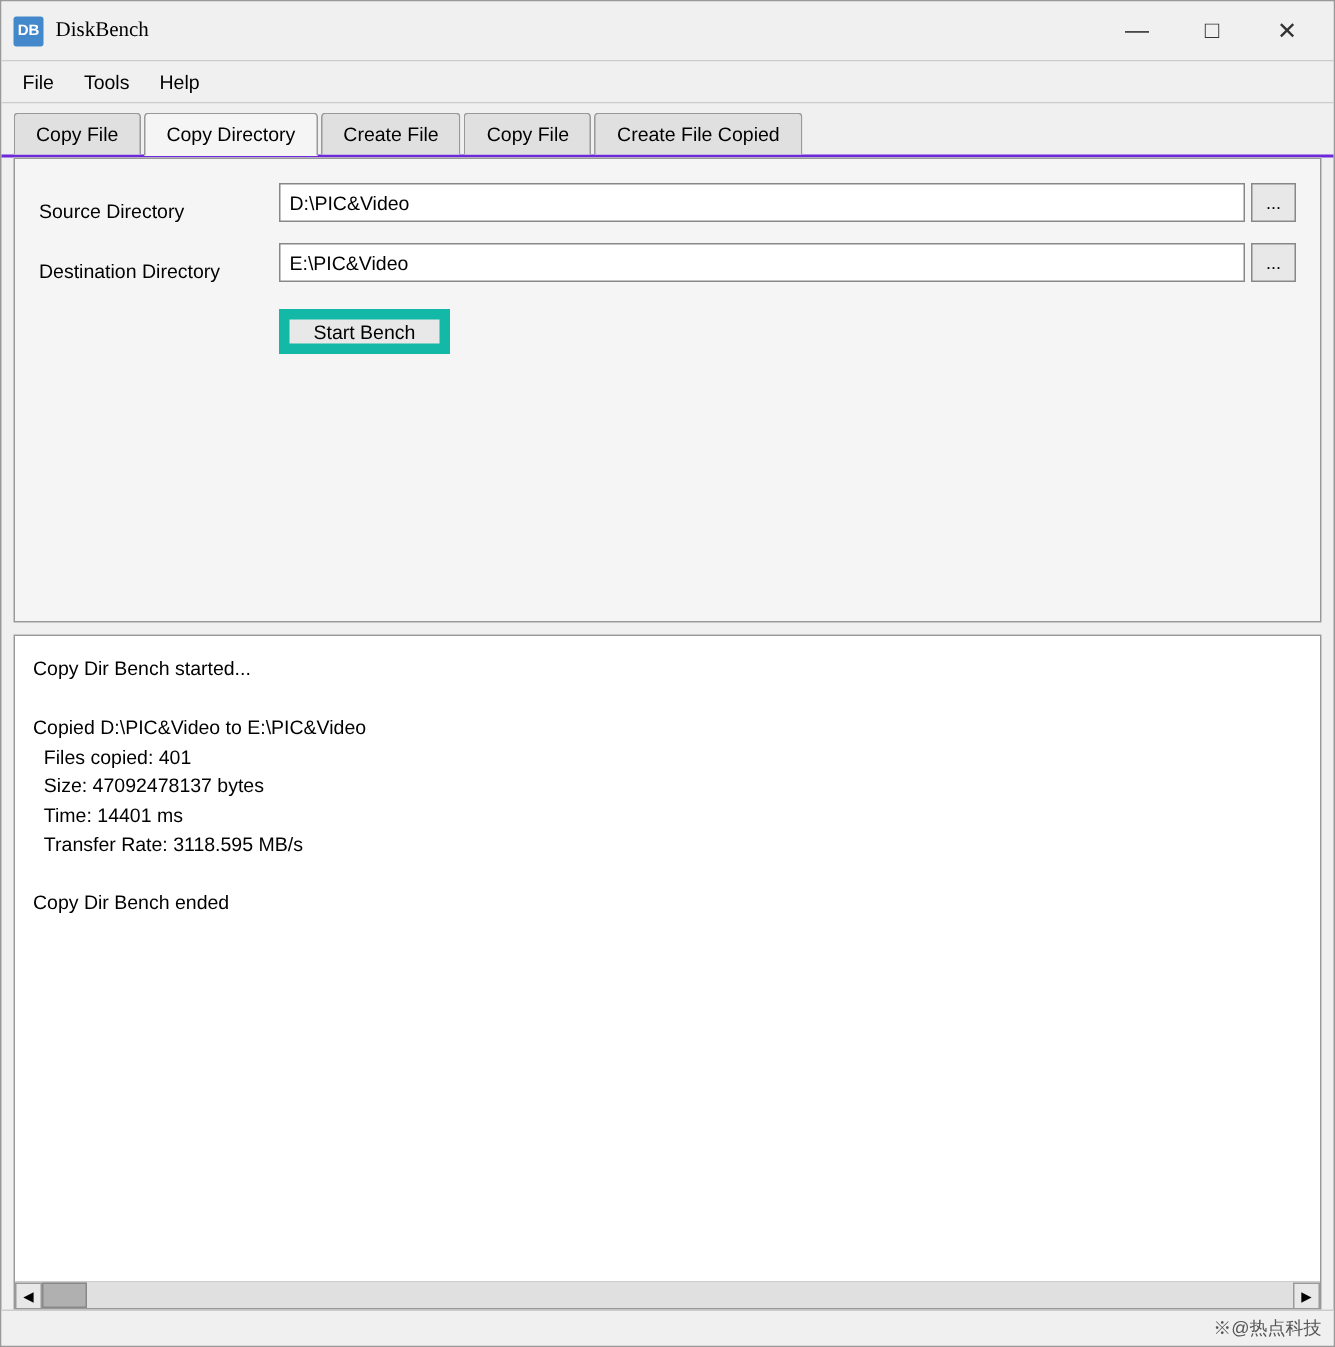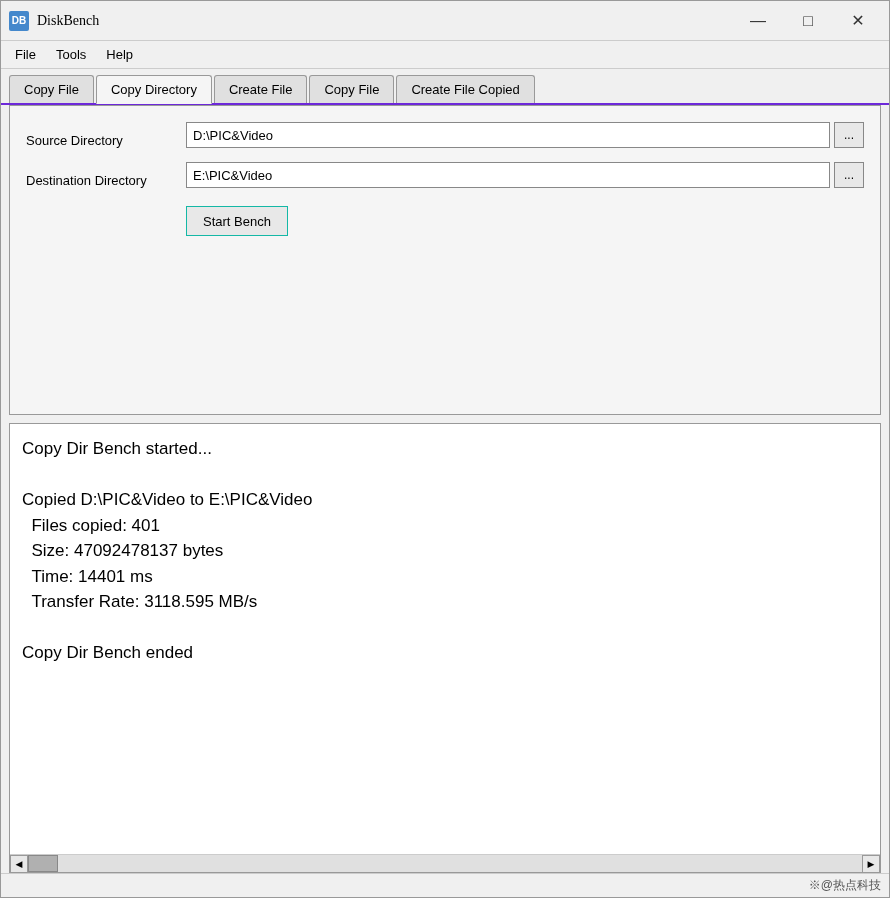--- a/index.html
+++ b/index.html
@@ -159,21 +159,21 @@
       margin-left: 4px;
       font-size: 12px;
       display: flex;
       align-items: center;
       justify-content: center;
     }
 
     .start-btn {
       height: 30px;
       padding: 0 16px;
-      border: 1px solid #14b8a6;
+      border: 7px solid #14b8a6;
       background: #e8e8e8;
       cursor: pointer;
       font-size: 13px;
       margin-left: 160px;
       margin-top: 4px;
     }
 
     .output-area-wrapper {
       margin: 8px 8px 0 8px;
       flex: 1;
@@ -184,21 +184,21 @@
       position: relative;
       overflow: hidden;
     }
 
     .output-textarea {
       flex: 1;
       border: none;
       outline: none;
       padding: 12px;
       font-family: 'Segoe UI', Arial, sans-serif;
-      font-size: 17px;
+      font-size: 13px;
       resize: none;
       background: white;
       color: #000;
       line-height: 1.5;
       overflow-y: scroll;
       overflow-x: hidden;
     }
 
     .output-textarea::-webkit-scrollbar {
       width: 16px;

